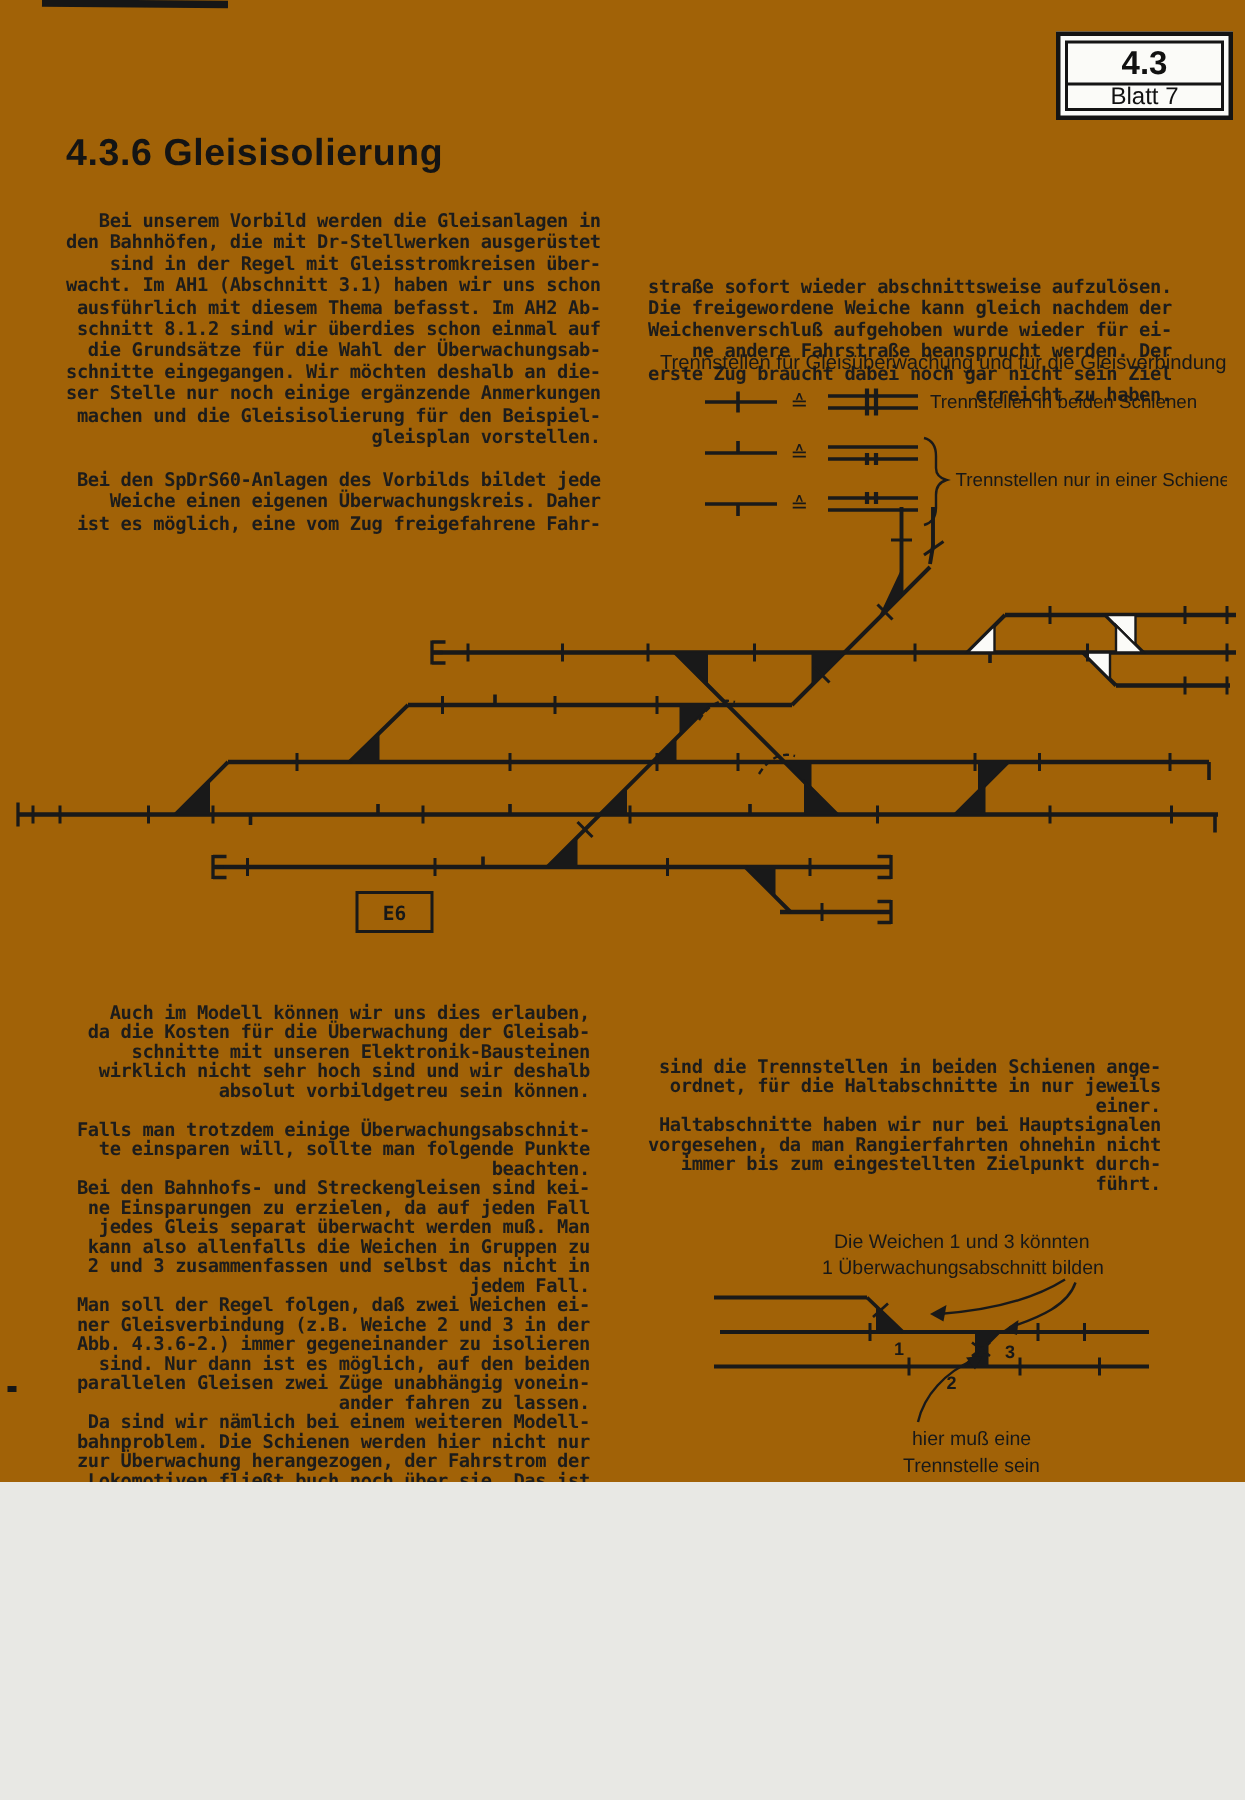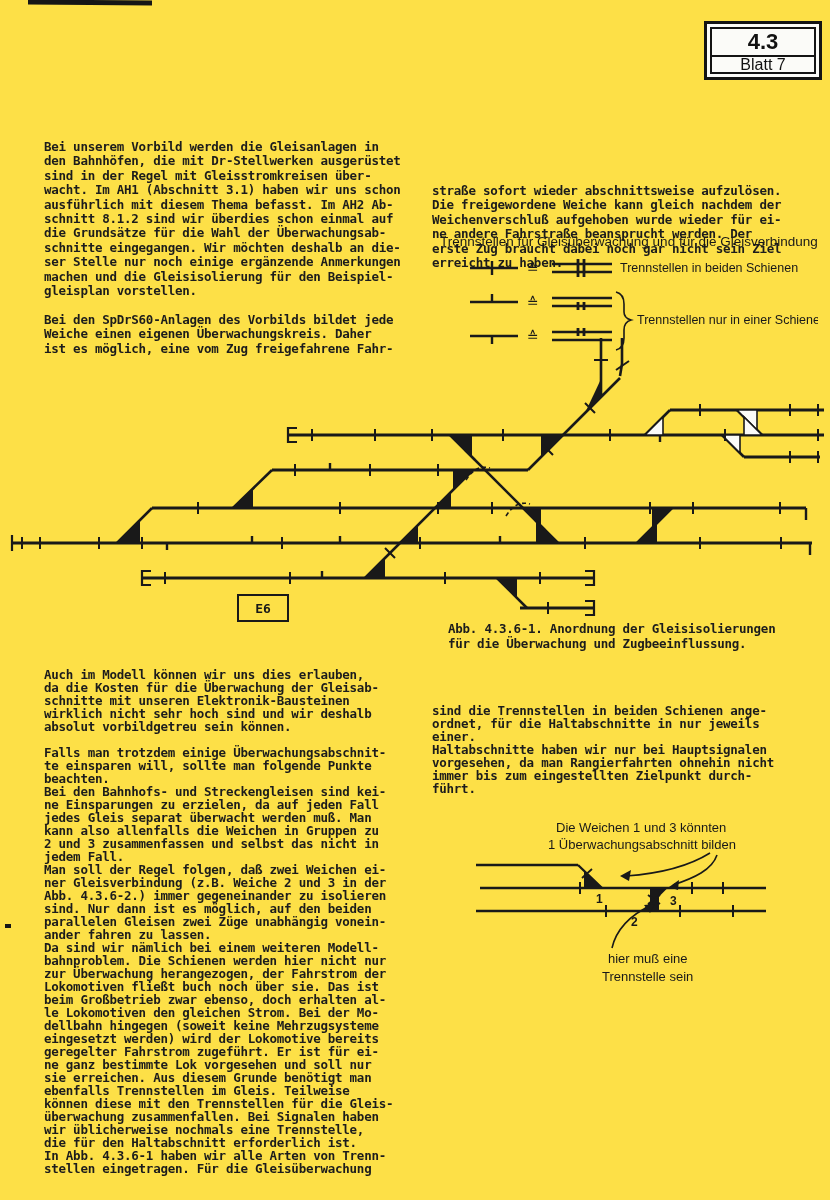--- a/index.html
+++ b/index.html
@@ -1,20 +1,20 @@
 <!DOCTYPE html>
 <html><head>
 <meta charset="utf-8">
 <style>
   html,body{margin:0;padding:0;background:#e8e8e4;}
-  #page{position:relative;width:830px;height:1200px;background:#fde047;overflow:hidden;
+  #page{position:relative;width:830px;height:988px;background:#a16207;overflow:hidden;
         font-family:"DejaVu Sans Mono",monospace;color:#1c1c1c;}
   .abs{position:absolute;}
   .mono{font-family:"DejaVu Sans Mono",monospace;font-weight:bold;color:#1c1c1c;
-        white-space:pre;letter-spacing:-0.25px;font-size:12.5px;}
+        white-space:pre;letter-spacing:-0.25px;font-size:12.5px;text-align:right;}
   .col-top{line-height:14.4px;}
   .col-bottom{line-height:13px;}
   .caption{line-height:14.5px;}
   .hand{font-family:"Liberation Sans",sans-serif;color:#181818;}
   #heading{left:44px;top:88px;font-family:"Liberation Sans",sans-serif;font-weight:bold;
            font-size:25px;letter-spacing:0.4px;color:#141414;}
   
   #tabbox{left:704px;top:21px;width:112px;border:3px solid #141414;background:#fbfbf8;}
   #tabbox-inner{margin:3px;border:2px solid #141414;}
   #tab-number{text-align:center;font-family:"Liberation Sans",sans-serif;font-weight:bold;
@@ -33,20 +33,21 @@
   <div class="abs smudge" style="left:28px;top:0;width:124px;height:5px;transform:rotate(0.4deg);"></div>
   <div class="abs smudge" style="left:5px;top:924px;width:6px;height:4px;"></div>
 
   <div class="abs" id="tabbox">
     <div id="tabbox-inner">
       <div id="tab-number">4.3</div>
       <div id="tab-sheet">Blatt 7</div>
     </div>
   </div>
 
+  <div class="abs" id="heading">4.3.6  Gleisisolierung</div>
 
   <div class="abs mono col-top" style="left:44px;top:140px;">Bei unserem Vorbild werden die Gleisanlagen in
 den Bahnhöfen, die mit Dr-Stellwerken ausgerüstet
 sind in der Regel mit Gleisstromkreisen über-
 wacht. Im AH1 (Abschnitt 3.1) haben wir uns schon
 ausführlich mit diesem Thema befasst. Im AH2 Ab-
 schnitt 8.1.2 sind wir überdies schon einmal auf
 die Grundsätze für die Wahl der Überwachungsab-
 schnitte eingegangen. Wir möchten deshalb an die-
 ser Stelle nur noch einige ergänzende Anmerkungen
@@ -142,22 +143,20 @@
              M167,213V220 M660,105V112 M810,213V225 M806,178V190" stroke="#191919" stroke-width="2.4" fill="none"></path>
 
     <path d="M543,115L553,125 M585,73L595,83 M616,40L629,31 M385,218L395,228 M465,120L475,130 M535,190L545,200" stroke="#191919" stroke-width="2" fill="none"></path>
 
     <path d="M466,150q10,-16 24,-12 M506,186q10,-16 24,-12" stroke="#191919" stroke-width="1.6" fill="none" stroke-dasharray="4 3"></path>
 
     <rect x="238" y="265" width="50" height="26" fill="none" stroke="#191919" stroke-width="2"></rect>
     <text x="263" y="283" text-anchor="middle" font-family="DejaVu Sans Mono, monospace" font-size="13" font-weight="bold">E6</text>
   </svg>
 
-  <div class="abs mono caption" style="left:448px;top:622px;">Abb. 4.3.6-1. Anordnung der Gleisisolierungen
-für die Überwachung und Zugbeeinflussung.</div>
 
   <div class="abs mono col-bottom" style="left:44px;top:668px;">Auch im Modell können wir uns dies erlauben,
 da die Kosten für die Überwachung der Gleisab-
 schnitte mit unseren Elektronik-Bausteinen
 wirklich nicht sehr hoch sind und wir deshalb
 absolut vorbildgetreu sein können.
 
 Falls man trotzdem einige Überwachungsabschnit-
 te einsparen will, sollte man folgende Punkte
 beachten.

